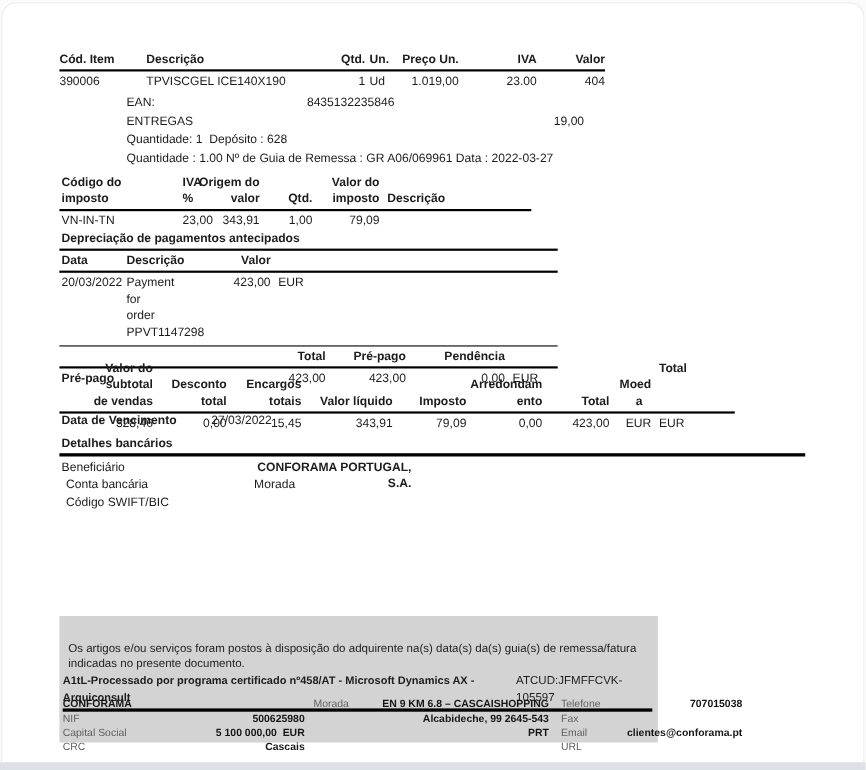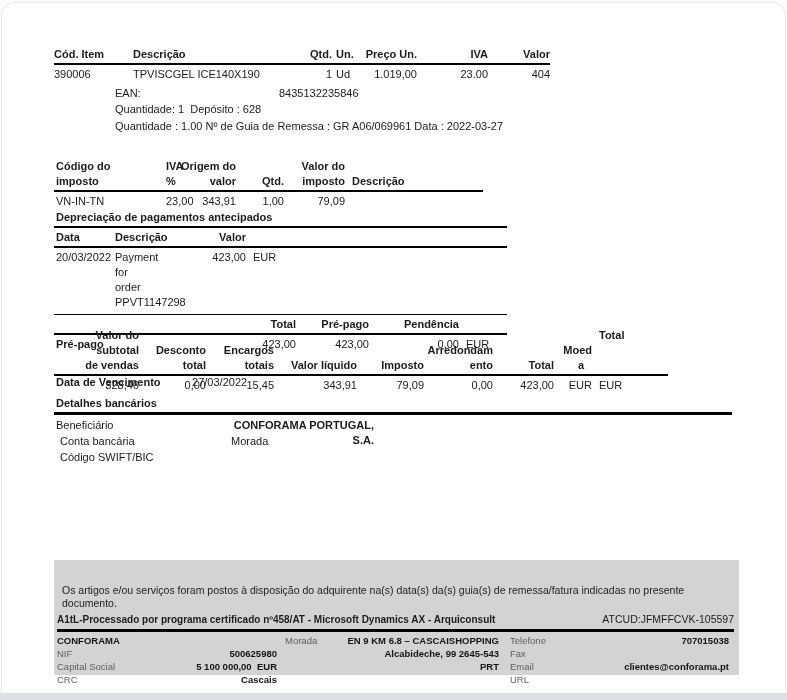--- a/index.html
+++ b/index.html
@@ -80,21 +80,21 @@
   #due .lbl { display:inline-block; width:133px; font-weight:bold; }
   #bank { left:52px; top:393px; width:678px; }
   .bank-title { font-weight:bold; border-bottom:3px solid #000; padding-bottom:1px; padding-left:2px; }
   .bank-grid { display:grid; grid-template-columns:175px 145px auto; margin-top:3px; }
   .bank-grid .c1 { padding-left:2px; }
   .bank-grid .c2 { text-align:right; font-weight:bold; }
   .bank-grid .c3 { padding-left:6px; }
   .bank-grid > div { height:16px; }
 
   
-  #graybox { left:52px; top:557px; width:685px; height:115px; background:#d3d3d3; font-size:10.5px; }
+  #graybox { left:52px; top:557px; width:544px; height:115px; background:#d3d3d3; font-size:10.5px; }
   #notice { position:absolute; left:8px; right:8px; top:24px; line-height:13px; color:#222; }
   #cert { position:absolute; left:3px; right:5px; top:52px; display:flex; justify-content:space-between;
     align-items:flex-end; border-bottom:3px solid #000; padding-bottom:2px; }
   #cert .left { font-weight:bold; font-size:10px; }
   #cert .atcud { font-size:10.5px; }
   #company { position:absolute; left:3px; right:10px; top:74px; font-size:9.5px; line-height:13px;
     display:grid; grid-template-columns:100px 120px 68px 154px 71px auto; }
   #company .lab { color:#5f5f5f; }
   #company .val { font-weight:bold; color:#151515; }
   #company .c3 { padding-left:8px; }
@@ -122,20 +122,24 @@
         <div class="c3 r">1</div>
         <div class="c4">Ud</div>
         <div class="c5 r">1.019,00</div>
         <div class="c6 r">23.00</div>
         <div class="c7 r">404</div>
       </div>
       <div class="subrow" id="ean-row">
         <span class="lbl">EAN:</span>
         <span class="val">8435132235846</span>
       </div>
+      <div class="subrow" id="charge-row">
+        <span class="lbl">ENTREGAS</span>
+        <span class="val">19,00</span>
+      </div>
       <div class="subrow" id="qty-row">
         <span class="lbl pre">Quantidade: 1  Depósito : 628</span>
       </div>
       <div class="subrow" id="remessa-row">
         <span class="lbl pre">Quantidade : 1.00 Nº de Guia de Remessa : GR A06/069961 Data : 2022-03-27</span>
       </div>
     </div>
 
     <div class="sec" id="tax">
       <div class="tax-grid tax-head">

